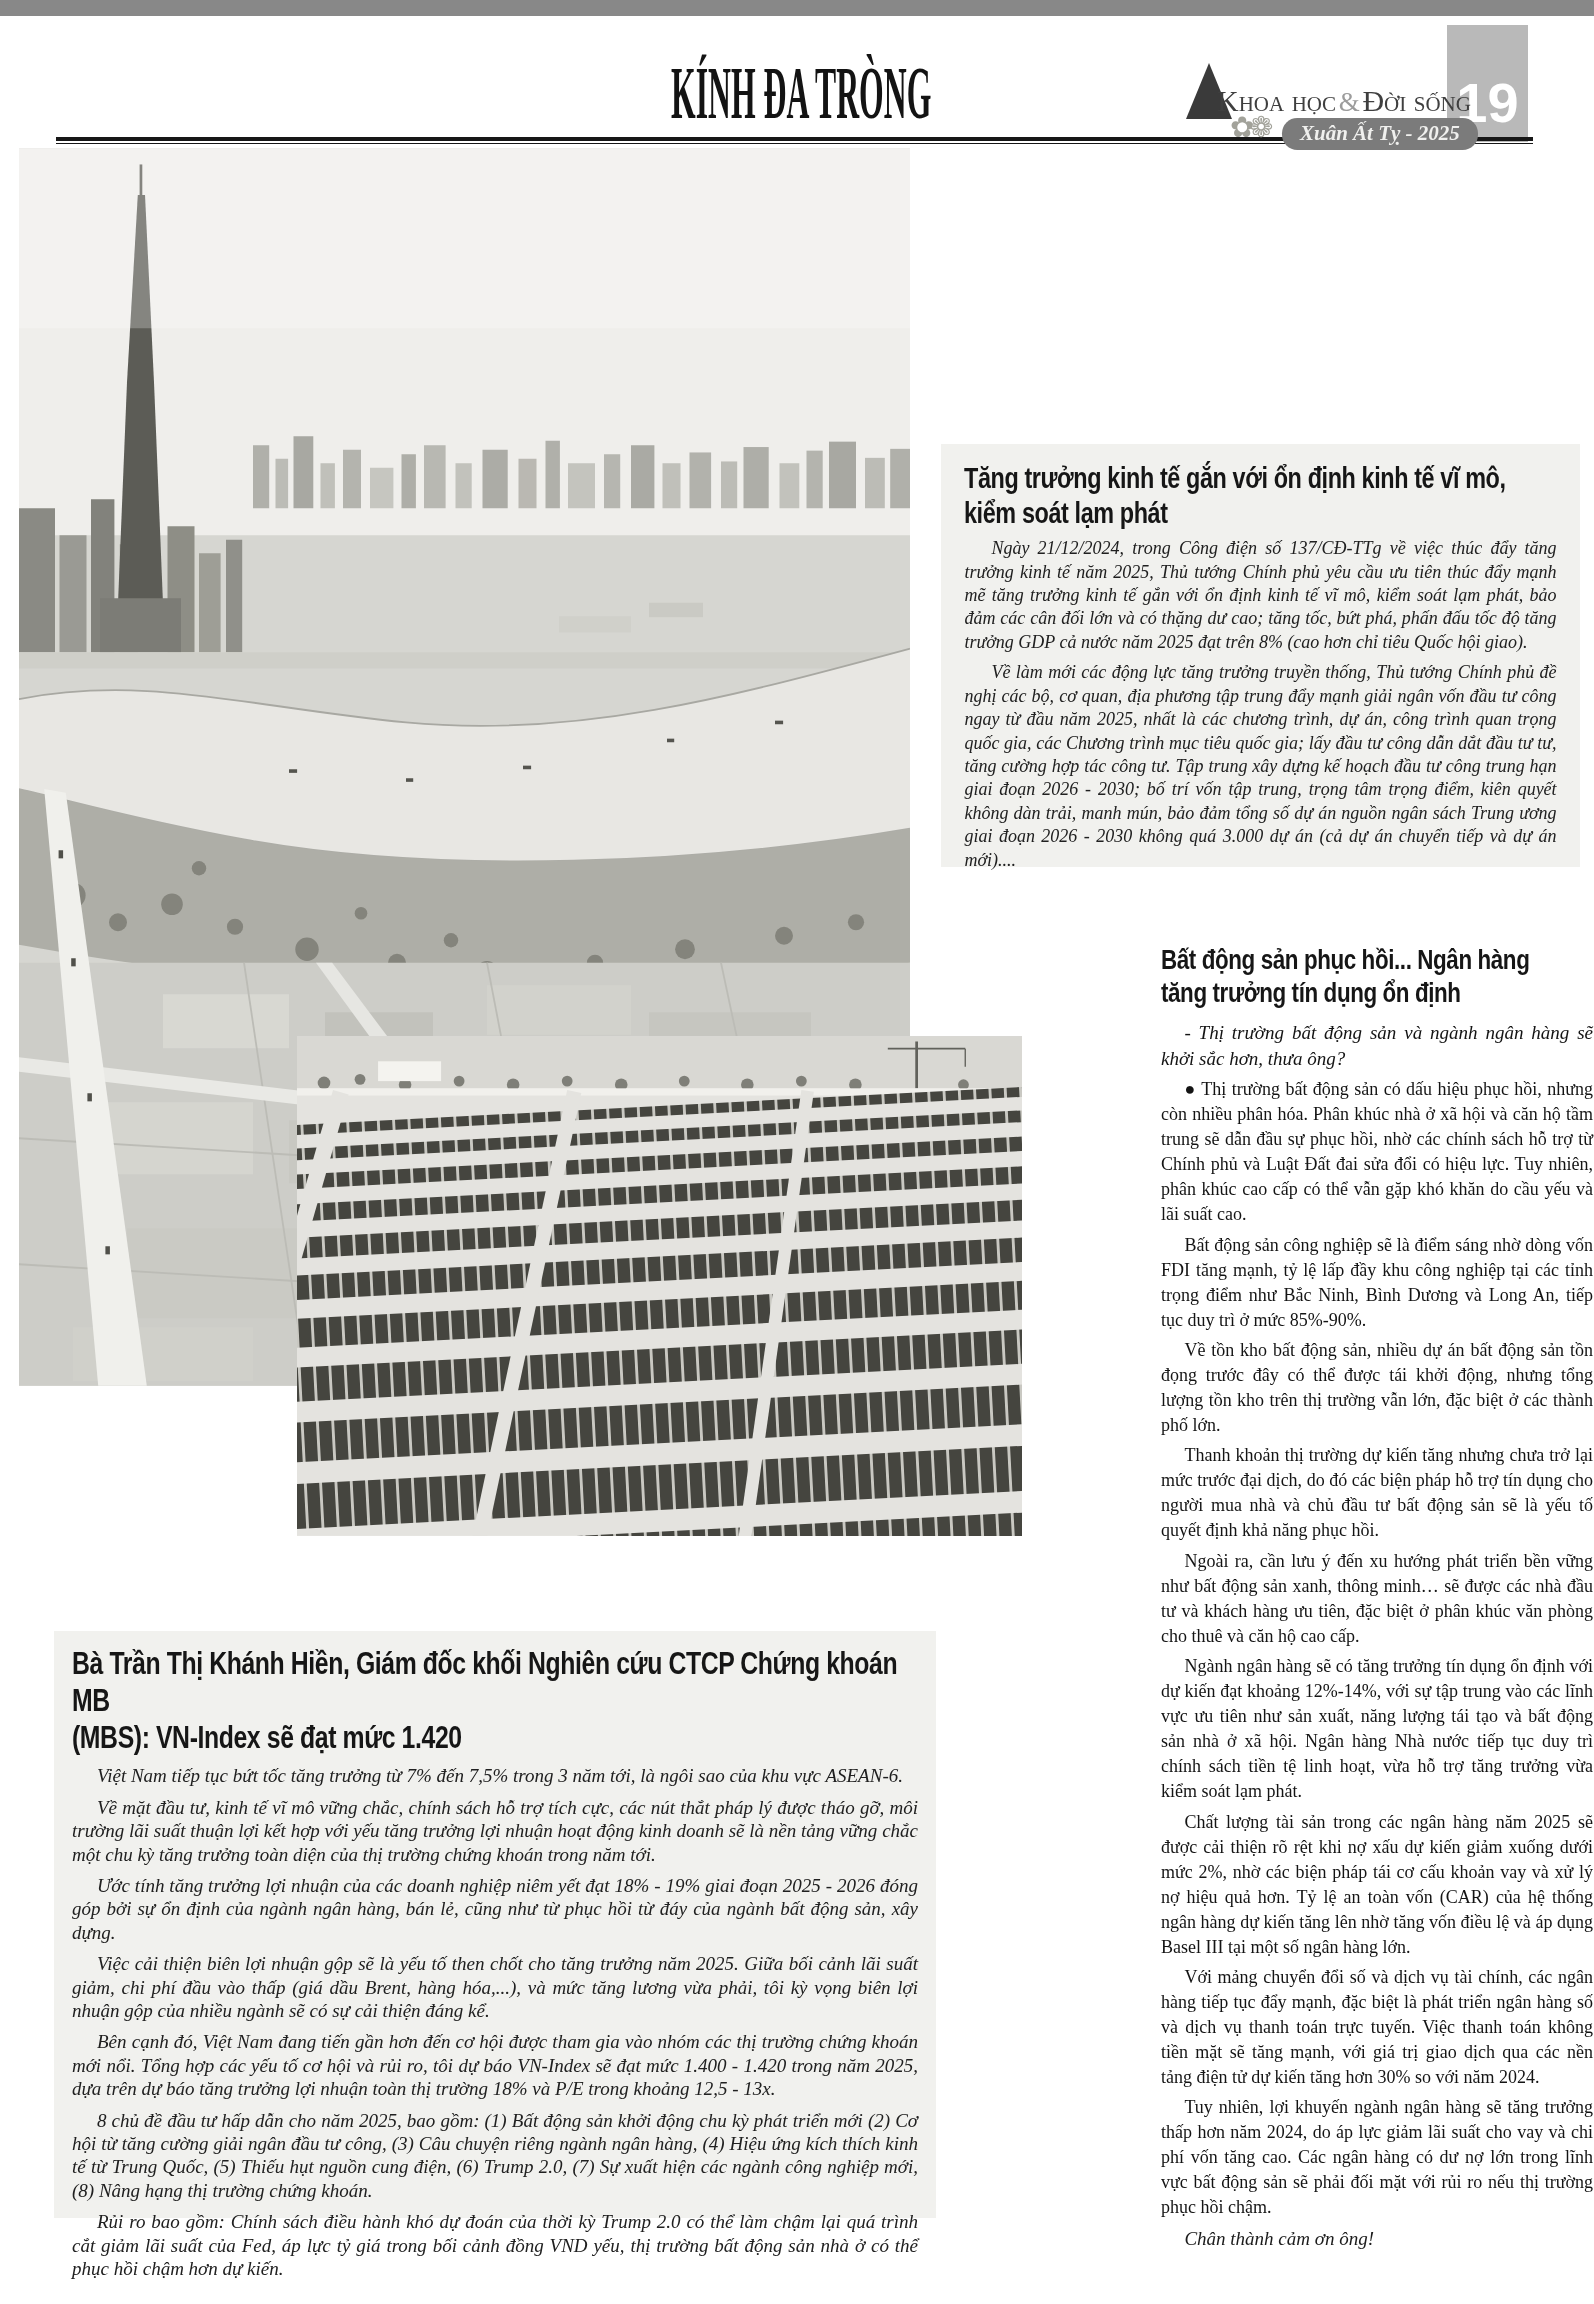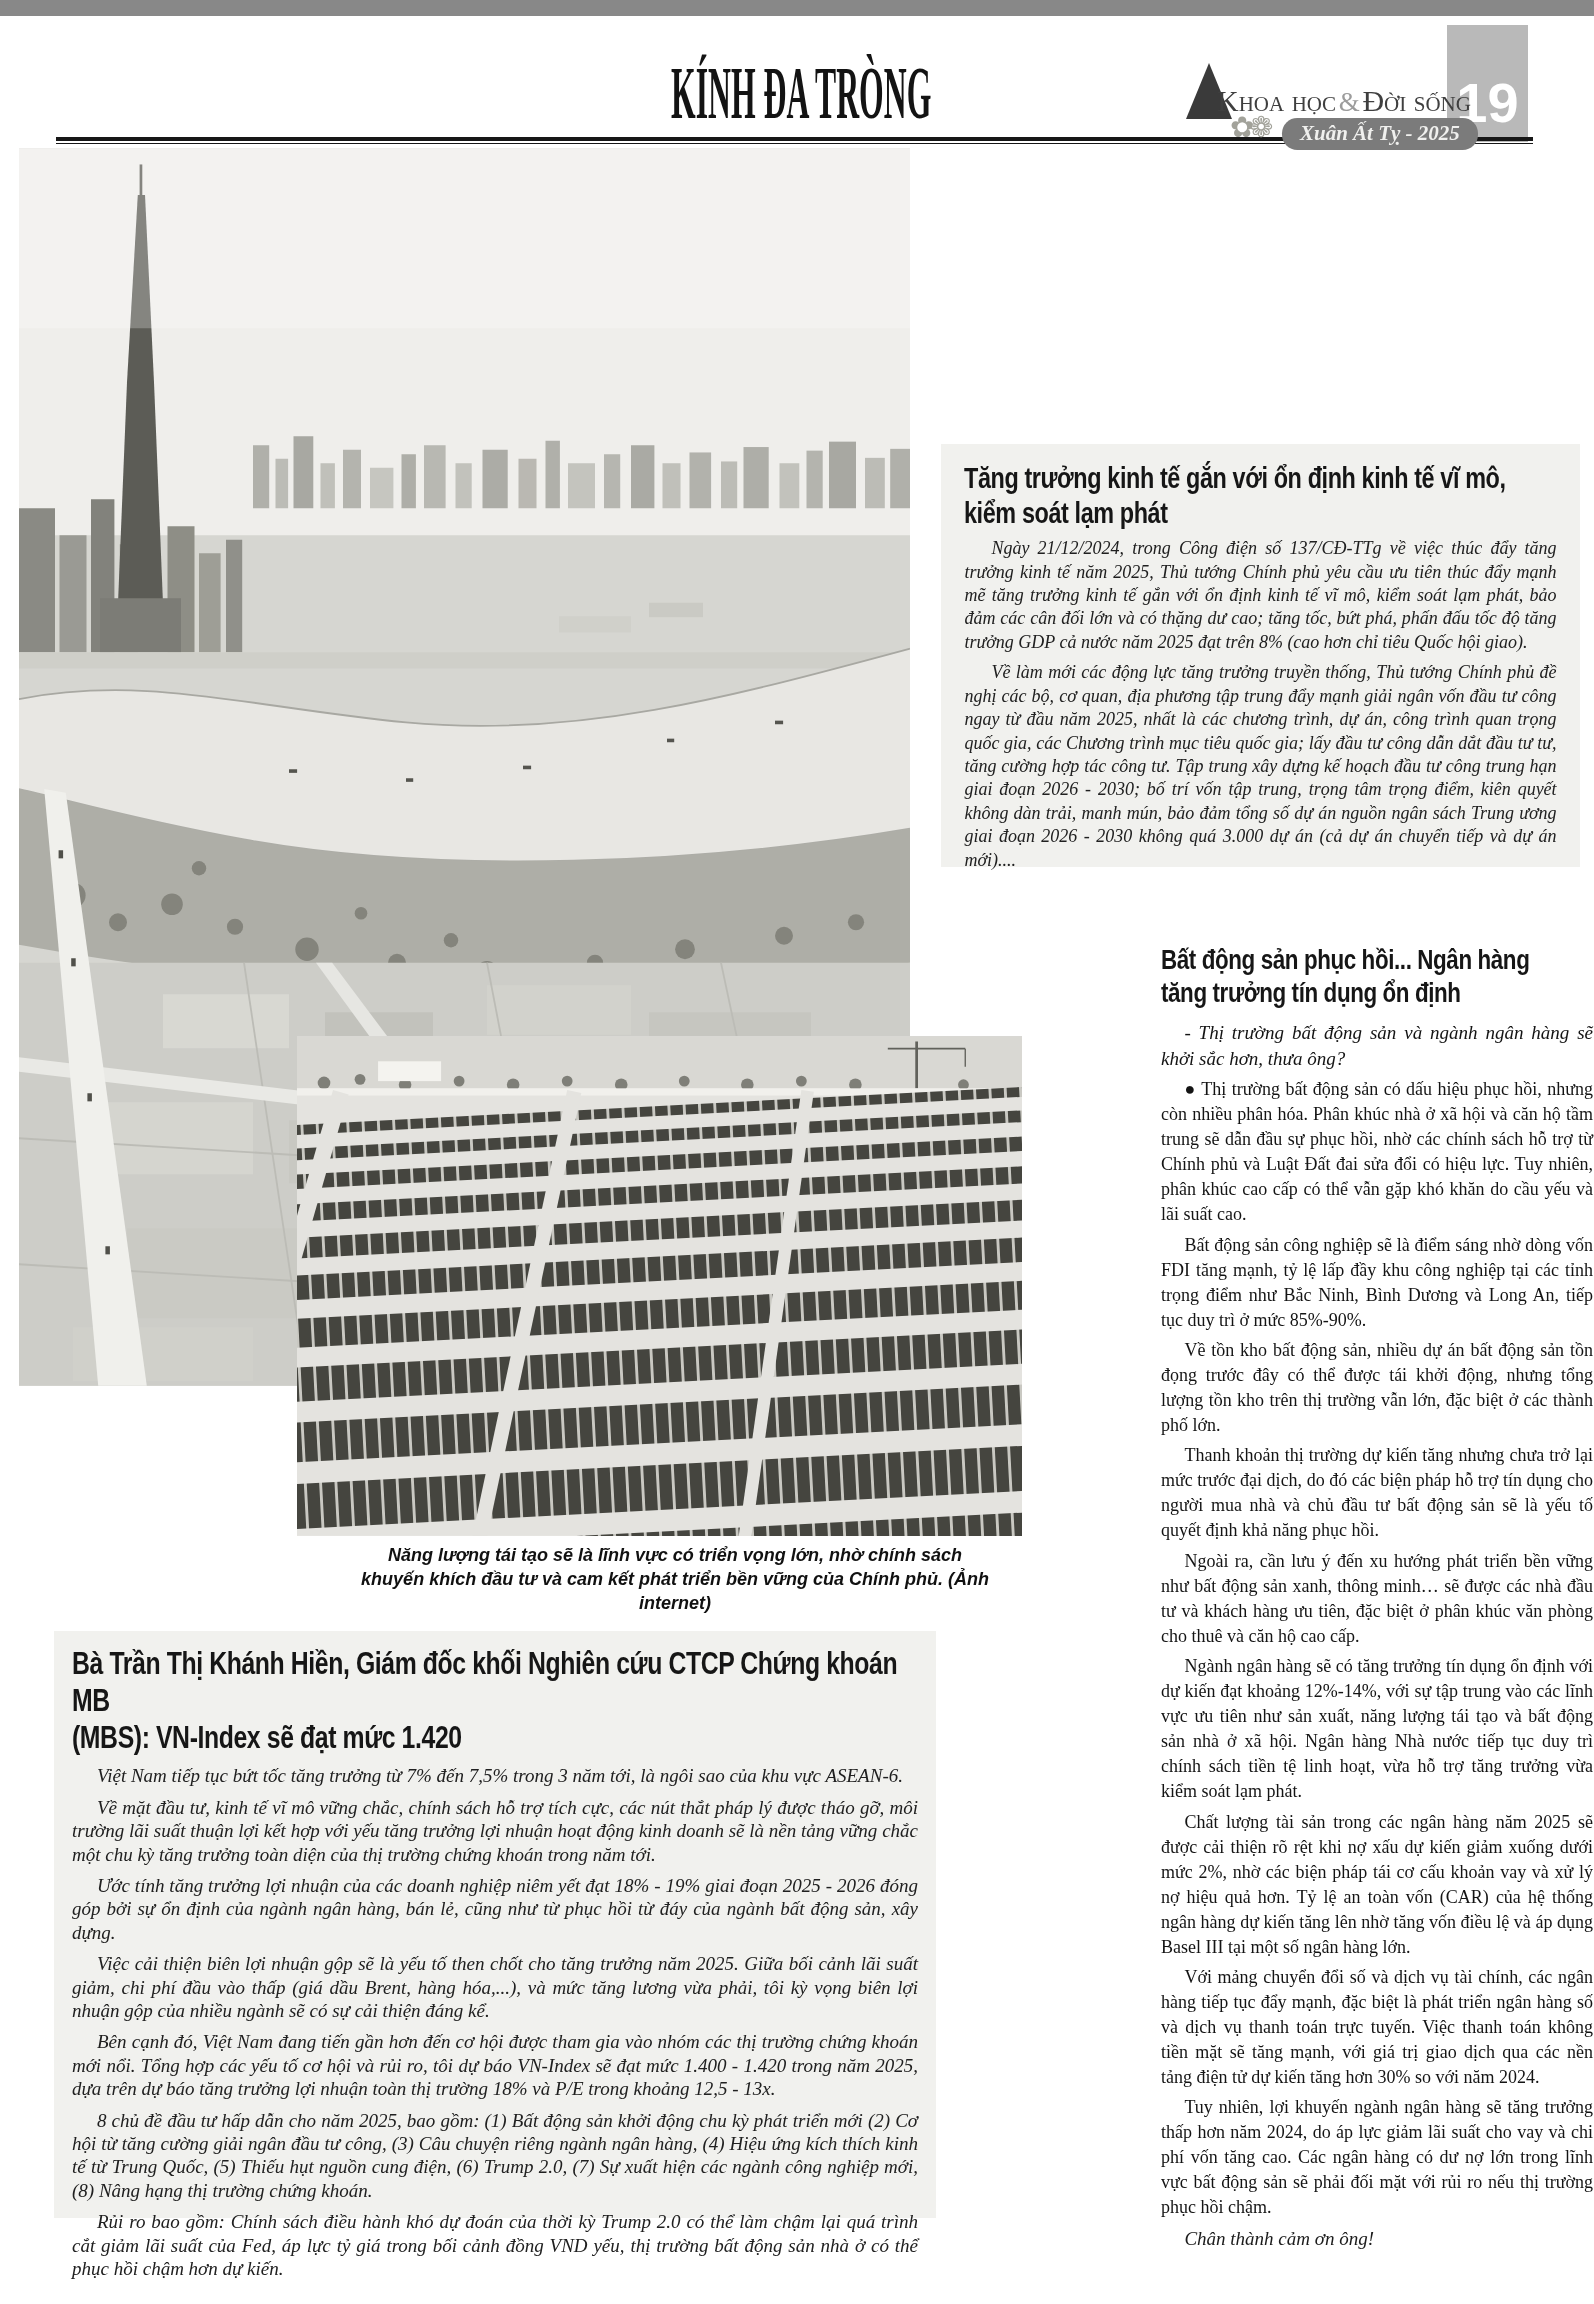--- a/index.html
+++ b/index.html
@@ -235,21 +235,20 @@
         <rect x="-50" y="408" width="910" height="44" fill="url(#pv)"></rect>
         <rect x="-50" y="476" width="910" height="50" fill="url(#pv)"></rect>
         <rect x="-50" y="550" width="910" height="56" fill="url(#pv)"></rect>
       </g>
       <rect x="300" y="60" width="16" height="520" fill="#e4e3df" transform="rotate(12 300 60)"></rect>
       <rect x="560" y="60" width="14" height="520" fill="#e4e3df" transform="rotate(8 560 60)"></rect>
       <rect x="40" y="60" width="18" height="520" fill="#e4e3df" transform="rotate(16 40 60)"></rect>
     </svg>
   </div>
 
-  <div class="solar-caption">Năng lượng tái tạo sẽ là lĩnh vực có triển vọng lớn, nhờ chính sách khuyến khích đầu tư và cam kết phát triển bền vững của Chính phủ. (Ảnh internet)</div>
 
   <div class="panel panel1">
     <div class="cond h1cond">
       <div>Tăng trưởng kinh tế gắn với ổn định kinh tế vĩ mô,</div>
       <div>kiểm soát lạm phát</div>
     </div>
     <p>Ngày 21/12/2024, trong Công điện số 137/CĐ-TTg về việc thúc đẩy tăng trưởng kinh tế năm 2025, Thủ tướng Chính phủ yêu cầu ưu tiên thúc đẩy mạnh mẽ tăng trưởng kinh tế gắn với ổn định kinh tế vĩ mô, kiểm soát lạm phát, bảo đảm các cân đối lớn và có thặng dư cao; tăng tốc, bứt phá, phấn đấu tốc độ tăng trưởng GDP cả nước năm 2025 đạt trên 8% (cao hơn chỉ tiêu Quốc hội giao).</p>
     <p>Về làm mới các động lực tăng trưởng truyền thống, Thủ tướng Chính phủ đề nghị các bộ, cơ quan, địa phương tập trung đẩy mạnh giải ngân vốn đầu tư công ngay từ đầu năm 2025, nhất là các chương trình, dự án, công trình quan trọng quốc gia, các Chương trình mục tiêu quốc gia; lấy đầu tư công dẫn dắt đầu tư tư, tăng cường hợp tác công tư. Tập trung xây dựng kế hoạch đầu tư công trung hạn giai đoạn 2026 - 2030; bố trí vốn tập trung, trọng tâm trọng điểm, kiên quyết không dàn trải, manh mún, bảo đảm tổng số dự án nguồn ngân sách Trung ương giai đoạn 2026 - 2030 không quá 3.000 dự án (cả dự án chuyển tiếp và dự án mới)....</p>
   </div>
 

